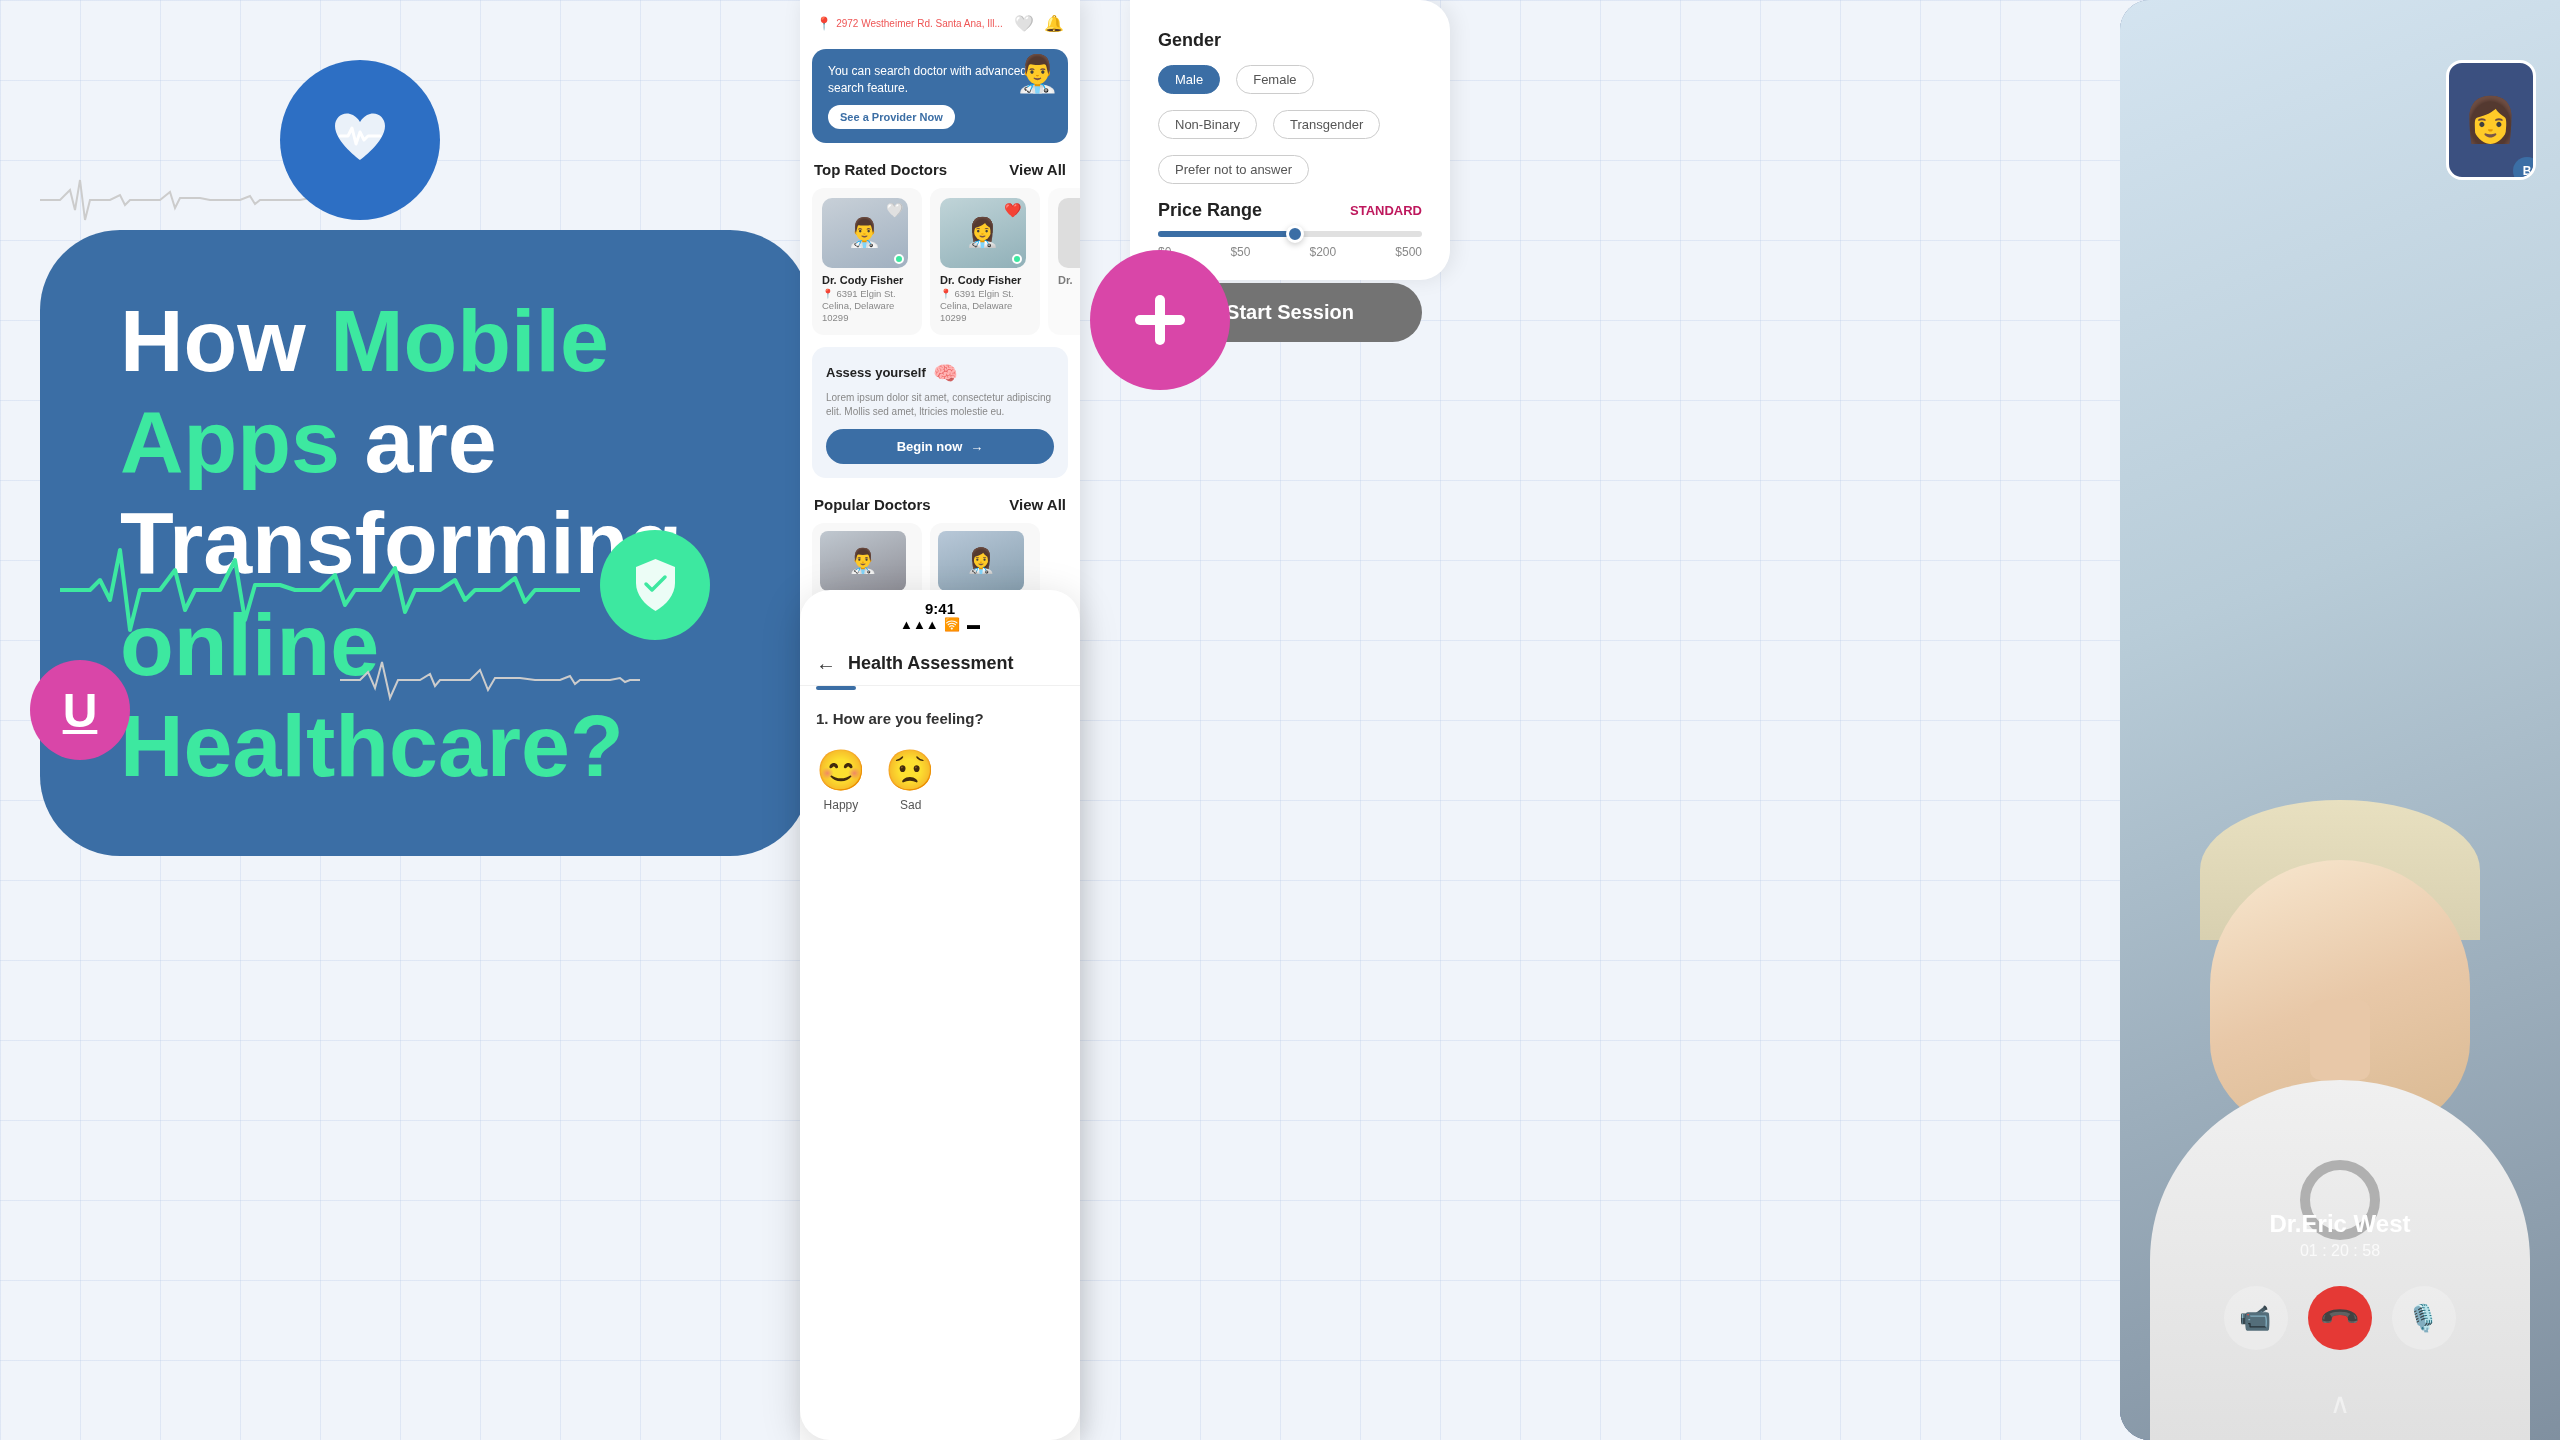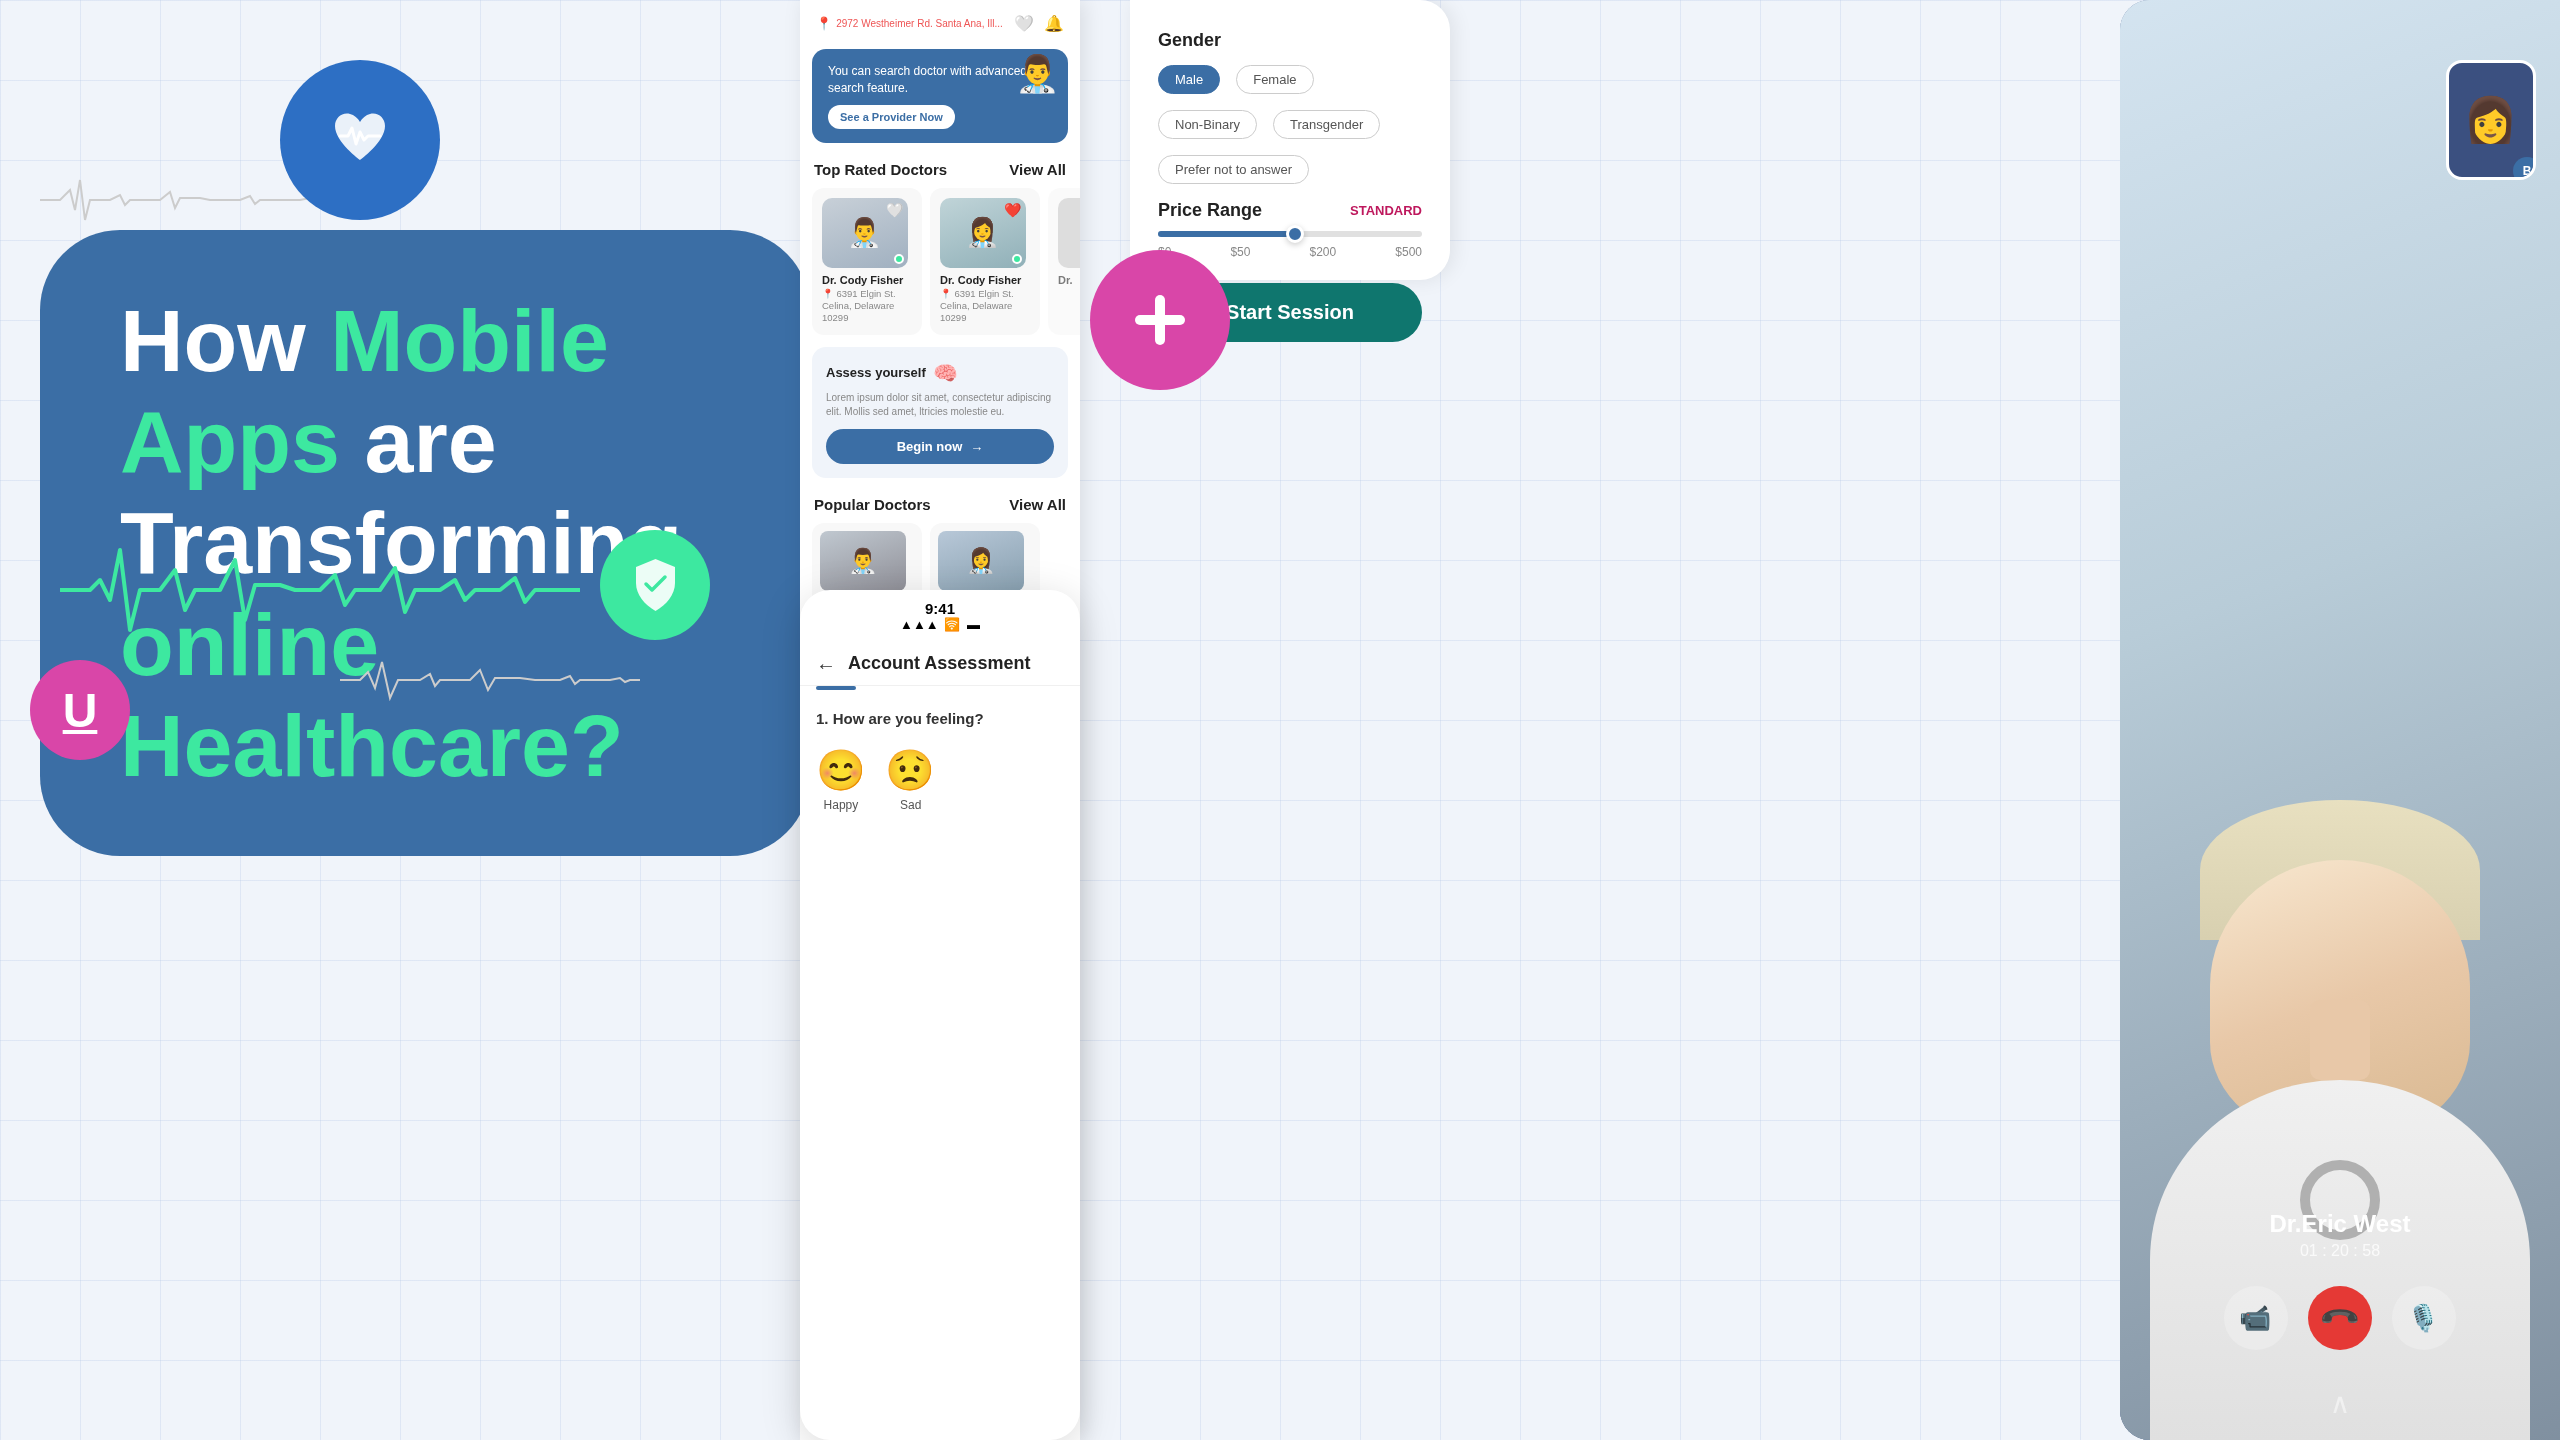--- a/index.html
+++ b/index.html
@@ -338,21 +338,21 @@
       box-shadow: 0 2px 6px rgba(0,0,0,0.2);
     }
     .price-labels {
       display: flex; justify-content: space-between;
       font-size: 12px; color: #888;
     }
 
     .start-session-btn {
       display: block;
       width: 100%;
-      background: #0f766e;
+      background: #737373;
       color: #fff;
       border: none;
       border-radius: 30px;
       padding: 18px;
       font-size: 20px;
       font-weight: 600;
       margin-top: 24px;
       cursor: pointer;
       text-align: center;
     }
@@ -657,21 +657,21 @@
   <div class="status-bar">
     <span class="time">9:41</span>
     <div class="status-icons">
       <span>▲▲▲</span>
       <span>🛜</span>
       <span>▬</span>
     </div>
   </div>
   <div class="assess-header-bar">
     <span class="assess-back">←</span>
-    <span class="assess-title">Account Assessment</span>
+    <span class="assess-title">Health Assessment</span>
   </div>
   <div class="assess-progress">
     <div class="assess-progress-bar"></div>
   </div>
   <div class="assess-question">
     <span>1.</span>
     <span>How are you feeling?</span>
   </div>
   <div class="emoji-row">
     <div class="emoji-option">

